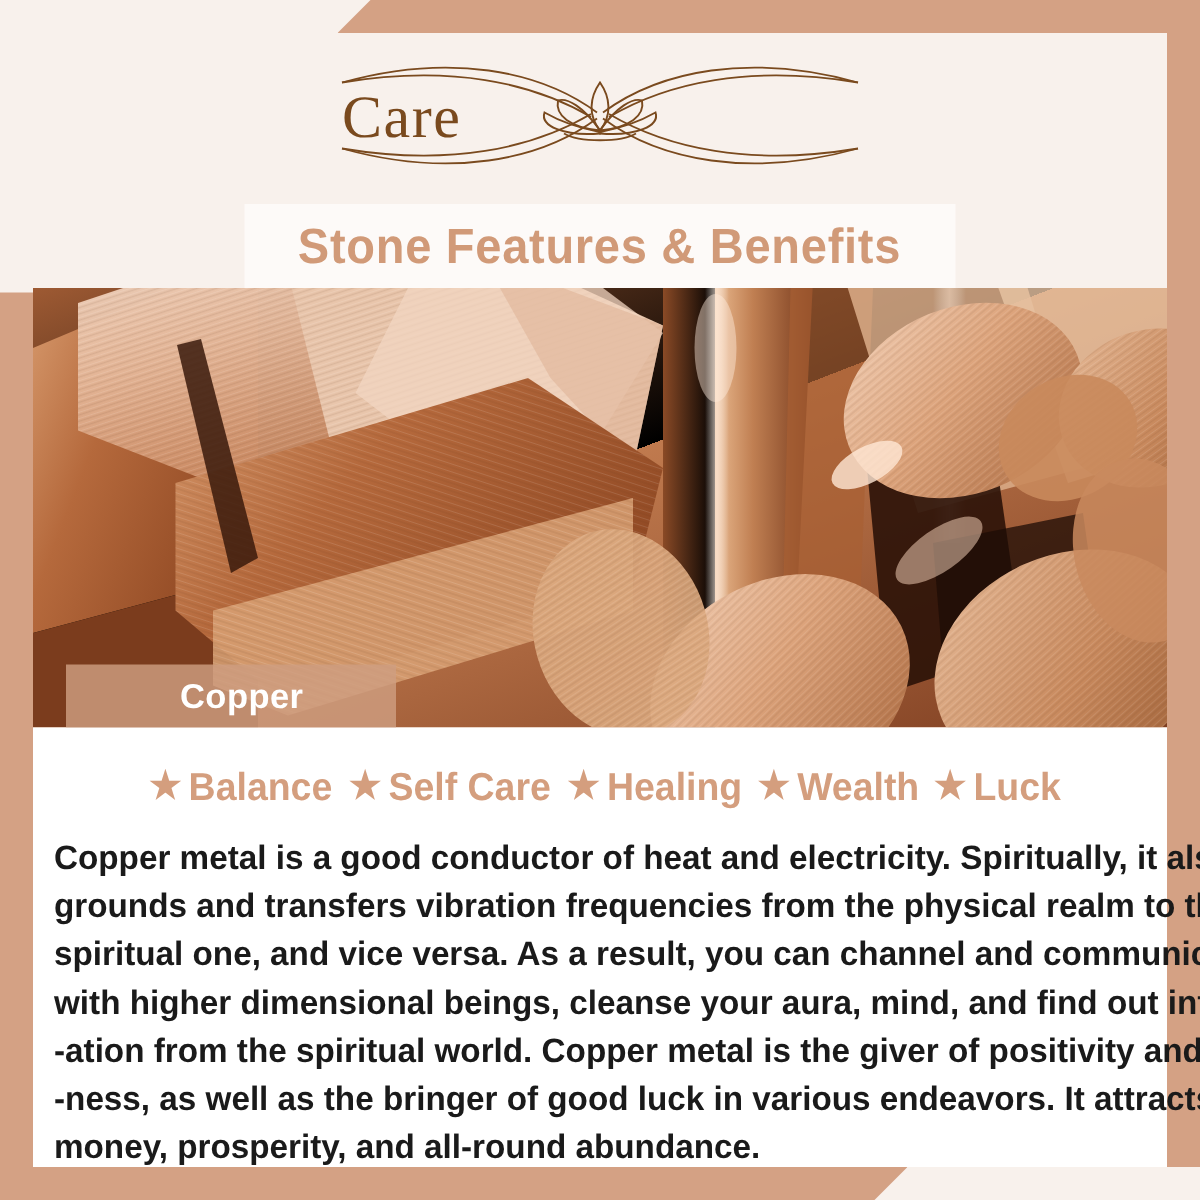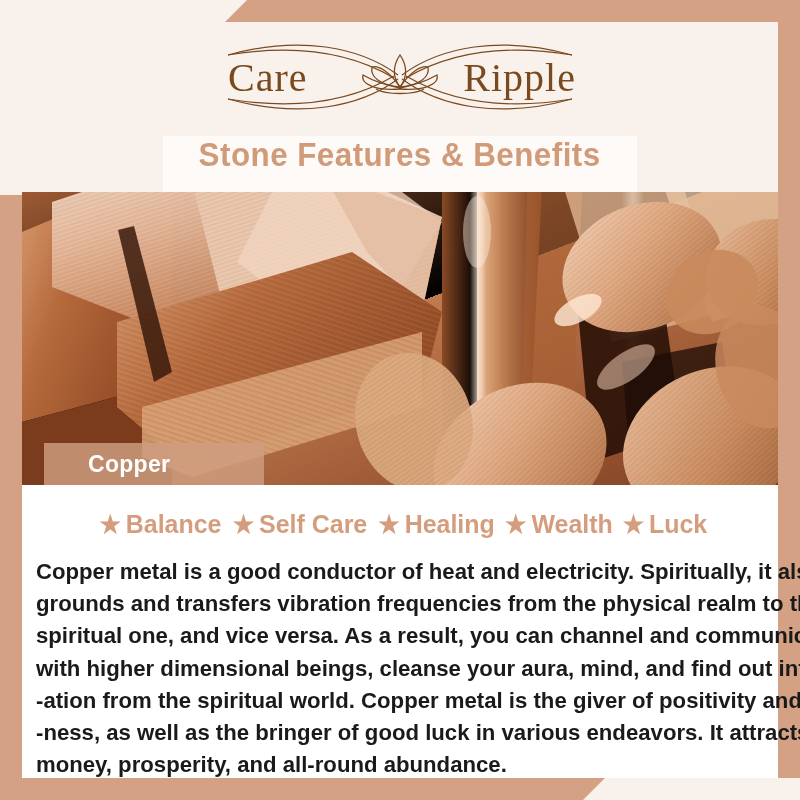--- a/index.html
+++ b/index.html
@@ -98,20 +98,21 @@
 
   
   .banner {
     position: absolute;
     top: 136px;
     left: 163px;
     width: 474px;
     height: 56px;
     background: #fdfaf8;
     display: flex;
+    align-items: center;
     justify-content: center;
     z-index: 4;
   }
   .banner-title {
     font-family: "Liberation Sans Narrow", "Liberation Sans", sans-serif;
     font-size: 33px;
     font-weight: bold;
     color: #d19a78;
     letter-spacing: 0.5px;
     transform: scaleX(0.95);
@@ -139,21 +140,21 @@
     height: 42px;
     background: rgba(206, 158, 128, 0.82);
     display: flex;
     align-items: center;
     z-index: 3;
   }
   .photo-caption span {
     color: #ffffff;
     font-size: 23px;
     font-weight: bold;
-    margin-left: 44px;
+    margin-left: 76px;
     letter-spacing: 0.3px;
   }
 
   
   .content {
     position: absolute;
     top: 485px;
     left: 22px;
     width: 756px;
     height: 293px;
@@ -224,21 +225,20 @@
           <path d="M220 26 C 213 36, 212 48, 220 58 C 228 48, 227 36, 220 26 Z"></path>
           <path d="M220 58 C 209 42, 198 36, 192 38 C 190 48, 200 56, 220 58 Z"></path>
           <path d="M220 58 C 231 42, 242 36, 248 38 C 250 48, 240 56, 220 58 Z"></path>
           <path d="M220 59 C 204 56, 190 50, 183 46 C 180 55, 196 62, 220 60 Z"></path>
           <path d="M220 59 C 236 56, 250 50, 257 46 C 260 55, 244 62, 220 60 Z"></path>
           <path d="M196 60 C 206 66, 234 66, 244 60"></path>
         </g>
       </svg>
       <div class="logo-text">
         <span class="logo-word-left">Care</span>
-        <span class="logo-word-right">Ripple</span>
       </div>
     </div>
   </div>
 
   <div class="banner">
     <div class="banner-title">Stone Features &amp; Benefits</div>
   </div>
 
   <div class="photo">
     <svg width="756" height="293" viewBox="0 0 756 293" preserveAspectRatio="none">

